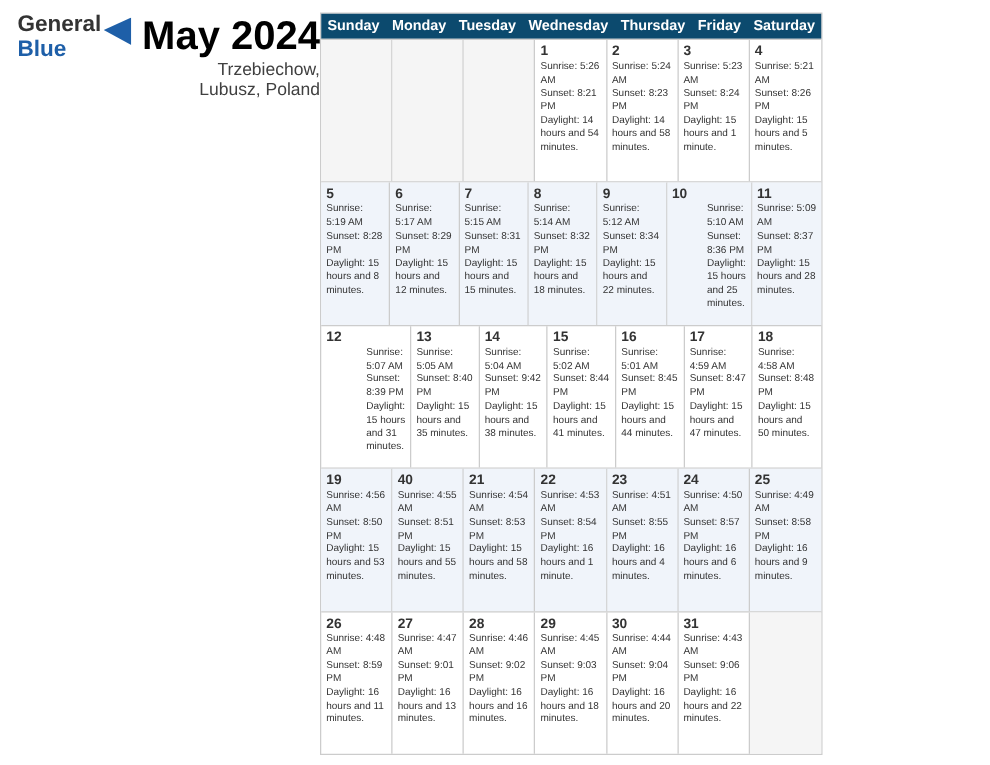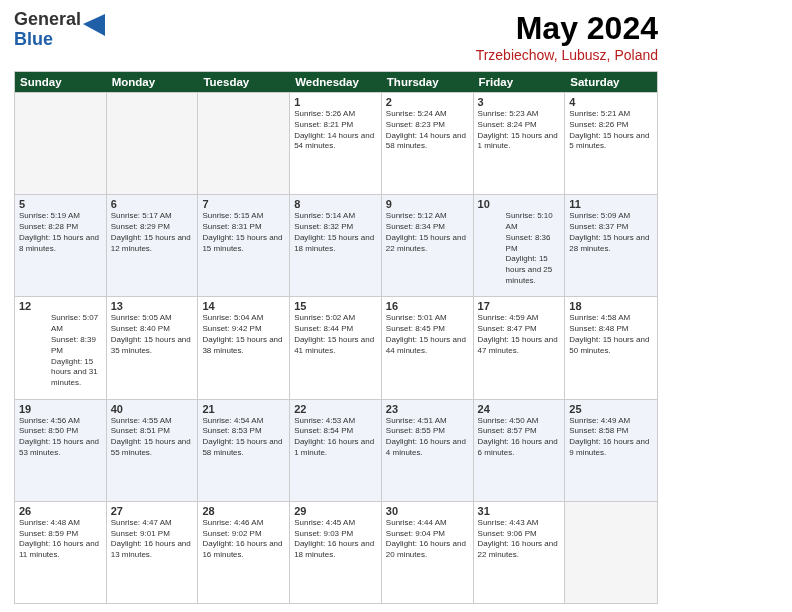--- a/index.html
+++ b/index.html
@@ -8,21 +8,21 @@
       height: 612px;
       font-family: Arial, sans-serif;
       background: #fff;
       overflow: hidden;
     }
     .page {
       width: 672px;
       height: 612px;
       padding: 10px 14px 8px 14px;
       display: flex;
-      flex-direction: column;
+      flex-direction: row;
     }
     .header {
       display: flex;
       justify-content: space-between;
       align-items: flex-start;
       margin-bottom: 8px;
     }
     .logo {
       display: flex;
       align-items: center;
@@ -35,33 +35,33 @@
     .title-block {
       text-align: right;
     }
     .month-year {
       font-size: 32px;
       font-weight: bold;
       color: #000000;
     }
     .location {
       font-size: 14px;
-      color: #b91c1c;
+      color: #404040;
       margin-left: 27px;
     }
     .calendar {
       flex: 1;
       display: flex;
       flex-direction: column;
       border: 1px solid #ccc;
     }
     .cal-header {
       display: grid;
       grid-template-columns: repeat(7, 1fr);
-      background: #14532d;
+      background: #0c4a6e;
     }
     .cal-header-cell {
       color: #fff;
       font-size: 11.5px;
       font-weight: bold;
       padding: 4px 5px;
       text-align: left;
     }
     .cal-body {
       flex: 1;

